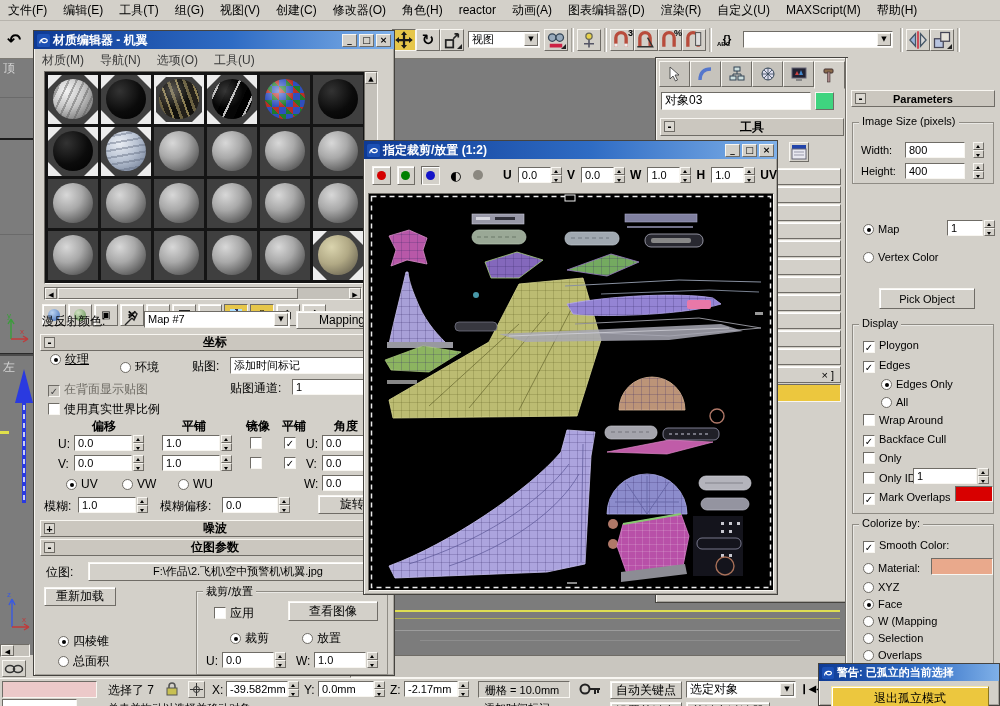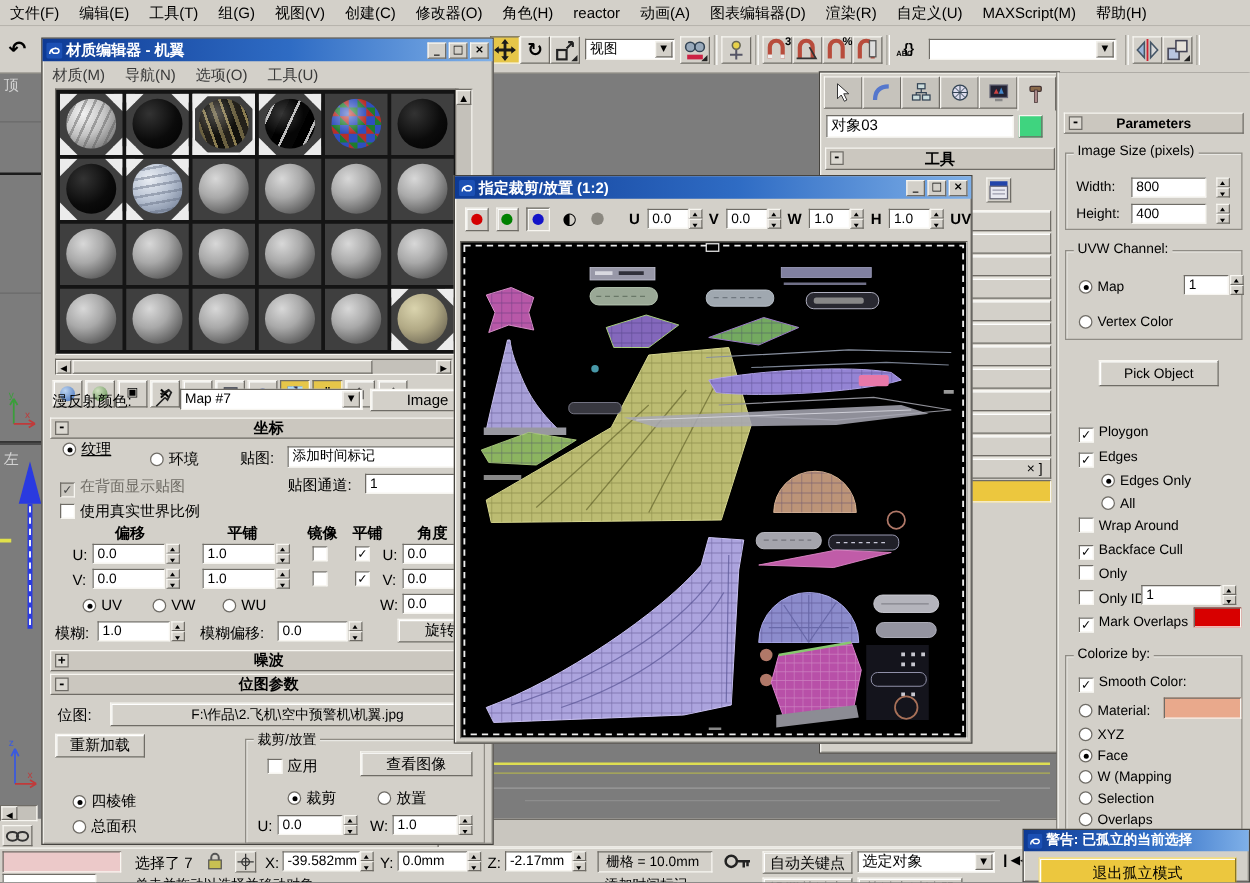--- a/index.html
+++ b/index.html
@@ -291,39 +291,39 @@
     <div class="fld" style="left:58px;top:105px;width:60px;"><span>400</span></div>
     <span class="spin" style="left:126px;top:105px;">
         <span class="sb up">
           <i></i>
         </span>
         <span class="sb dn">
           <i></i>
         </span>
       </span>
 
-    <div class="grp" style="left:5px;top:142px;width:142px;height:72px;">
-      <span class="gt">UVW Channel:</span>
-    </div>
     <span class="t" style="left:16px;top:164px;"><span class="rd on"></span><span class="lbl11">Map</span></span>
     <div class="fld" style="left:100px;top:162px;width:36px;"><span>1</span></div>
     <span class="spin" style="left:137px;top:162px;">
         <span class="sb up">
           <i></i>
         </span>
         <span class="sb dn">
           <i></i>
         </span>
       </span>
     <span class="t" style="left:16px;top:192px;"><span class="rd"></span><span class="lbl11">Vertex Color</span></span>
 
     <div class="btn sm" style="left:32px;top:230px;width:96px;height:21px;">
         <span>Pick Object</span>
       </div>
 
+    <div class="grp" style="left:5px;top:266px;width:142px;height:190px;">
+      <span class="gt">Display</span>
+    </div>
     <span class="t" style="left:16px;top:280px;"><span class="cb">✓</span><span class="lbl11">Ploygon</span></span>
     <span class="t" style="left:16px;top:300px;"><span class="cb">✓</span><span class="lbl11">Edges</span></span>
     <span class="t" style="left:34px;top:319px;"><span class="rd on"></span><span class="lbl11">Edges Only</span></span>
     <span class="t" style="left:34px;top:337px;"><span class="rd"></span><span class="lbl11">All</span></span>
     <span class="t" style="left:16px;top:355px;"><span class="cb"></span><span class="lbl11">Wrap Around</span></span>
     <span class="t" style="left:16px;top:374px;"><span class="cb">✓</span><span class="lbl11">Backface Cull</span></span>
     <span class="t" style="left:16px;top:393px;"><span class="cb"></span><span class="lbl11">Only</span></span>
     <span class="t" style="left:16px;top:413px;"><span class="cb"></span><span class="lbl11">Only ID</span></span>
     <div class="fld" style="left:66px;top:410px;width:64px;"><span>1</span></div>
     <span class="spin" style="left:131px;top:410px;">
@@ -512,21 +512,21 @@
           <span style="font:bold 12px/14px sans-serif;">↱</span>
         </div>
       </div>
 
     <span class="t" style="left:8px;top:283px;">漫反射颜色:</span>
     <svg style="position:absolute;left:88px;top:279px;" width="18" height="18" viewBox="0 0 18 18">
         <path d="M3 15 L10 8 M10 8 L12 10 L15 4 L13 2 L7 5 L9 7" stroke="#222" stroke-width="1.4" fill="none"></path>
       </svg>
     <div class="dd" style="left:110px;top:280px;width:146px;"><span>Map #7</span><span class="dda">▼</span></div>
     <div class="btn" style="left:262px;top:280px;width:92px;height:18px;">
-        <span>Image</span>
+        <span>Mapping</span>
       </div>
 
     <div class="roll" style="left:6px;top:303px;width:350px;height:17px;">
         <span class="pm">-</span>
         <span>坐标</span>
       </div>
     <span class="t" style="left:16px;top:320px;text-decoration:underline;"><span class="rd on"></span><span class="lbl">纹理</span></span>
     <span class="t" style="left:86px;top:328px;"><span class="rd"></span><span class="lbl">环境</span></span>
     <span class="t" style="left:158px;top:328px;">贴图:</span>
     <div class="dd" style="left:196px;top:326px;width:158px;"><span>添加时间标记</span><span class="dda">▼</span></div>

